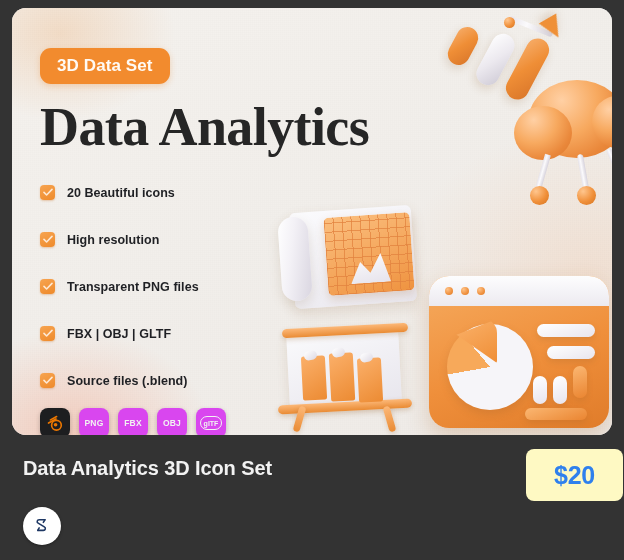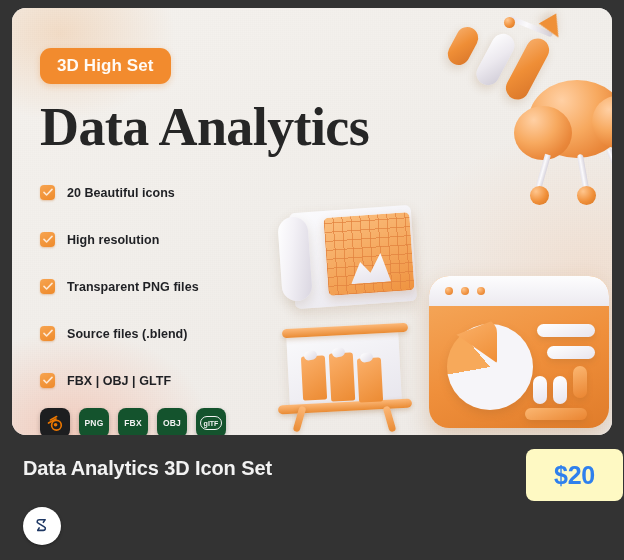--- a/index.html
+++ b/index.html
@@ -103,21 +103,21 @@
     color: #1f2024;
     letter-spacing: .05px;
     white-space: nowrap;
   }
 
   
   .formats { display: flex; gap: 9px; margin-top: 18px; }
   .fmt {
     width: 30px; height: 30px;
     border-radius: 8px;
-    background: #14532d;
+    background: #d946ef;
     display: flex;
     align-items: center;
     justify-content: center;
     color: #f2f2f2;
     font-size: 8.5px;
     font-weight: 700;
     letter-spacing: .2px;
     box-shadow: 0 2px 5px rgba(0,0,0,0.22);
   }
   .fmt.blender { background: #1d1e20; }
@@ -377,21 +377,21 @@
         <div class="dwhite" style="left:108px; top:48px; width:58px; height:13px;"></div>
         <div class="dwhite" style="left:118px; top:70px; width:48px; height:13px;"></div>
         <div class="dorange" style="left:144px; top:90px; width:14px; height:32px;"></div>
         <div class="dwhite" style="left:104px; top:100px; width:14px; height:28px;"></div>
         <div class="dwhite" style="left:124px; top:100px; width:14px; height:28px;"></div>
         <div class="dorange" style="left:96px; top:132px; width:62px; height:12px;"></div>
       </div>
     </div>
 
     <div class="copy">
-      <div class="pill">3D High Set</div>
+      <div class="pill">3D Data Set</div>
 
       <h1 class="hero-title">Data Analytics</h1>
 
       <ul class="features" style="list-style:none;">
         <li class="feature-row">
           <span class="check-box">
             <svg width="10" height="9" viewBox="0 0 10 9">
                 <path d="M1 4.4 L3.6 7 L9 1.4" stroke="#fff6ec" stroke-width="1.6" fill="none" stroke-linecap="round" stroke-linejoin="round" opacity=".85"></path>
               </svg>
           </span>
@@ -412,29 +412,29 @@
               </svg>
           </span>
           <span class="feature-label">Transparent PNG files</span>
         </li>
         <li class="feature-row">
           <span class="check-box">
             <svg width="10" height="9" viewBox="0 0 10 9">
                 <path d="M1 4.4 L3.6 7 L9 1.4" stroke="#fff6ec" stroke-width="1.6" fill="none" stroke-linecap="round" stroke-linejoin="round" opacity=".85"></path>
               </svg>
           </span>
-          <span class="feature-label">Source files (.blend)</span>
+          <span class="feature-label">FBX | OBJ | GLTF</span>
         </li>
         <li class="feature-row">
           <span class="check-box">
             <svg width="10" height="9" viewBox="0 0 10 9">
                 <path d="M1 4.4 L3.6 7 L9 1.4" stroke="#fff6ec" stroke-width="1.6" fill="none" stroke-linecap="round" stroke-linejoin="round" opacity=".85"></path>
               </svg>
           </span>
-          <span class="feature-label">FBX | OBJ | GLTF</span>
+          <span class="feature-label">Source files (.blend)</span>
         </li>
       </ul>
 
       <div class="formats">
         <div class="fmt blender">
           <svg width="19" height="19" viewBox="0 0 24 24">
             <circle cx="13.2" cy="14.2" r="6.1" fill="none" stroke="#ea7600" stroke-width="2.1"></circle>
             <circle cx="12.1" cy="13.6" r="2.3" fill="#ea7600"></circle>
             <path d="M3.2 11.4 L12.6 6.2 M5.6 7.4 L13.4 3.2" stroke="#ea7600" stroke-width="2.1" stroke-linecap="round"></path>
           </svg>

